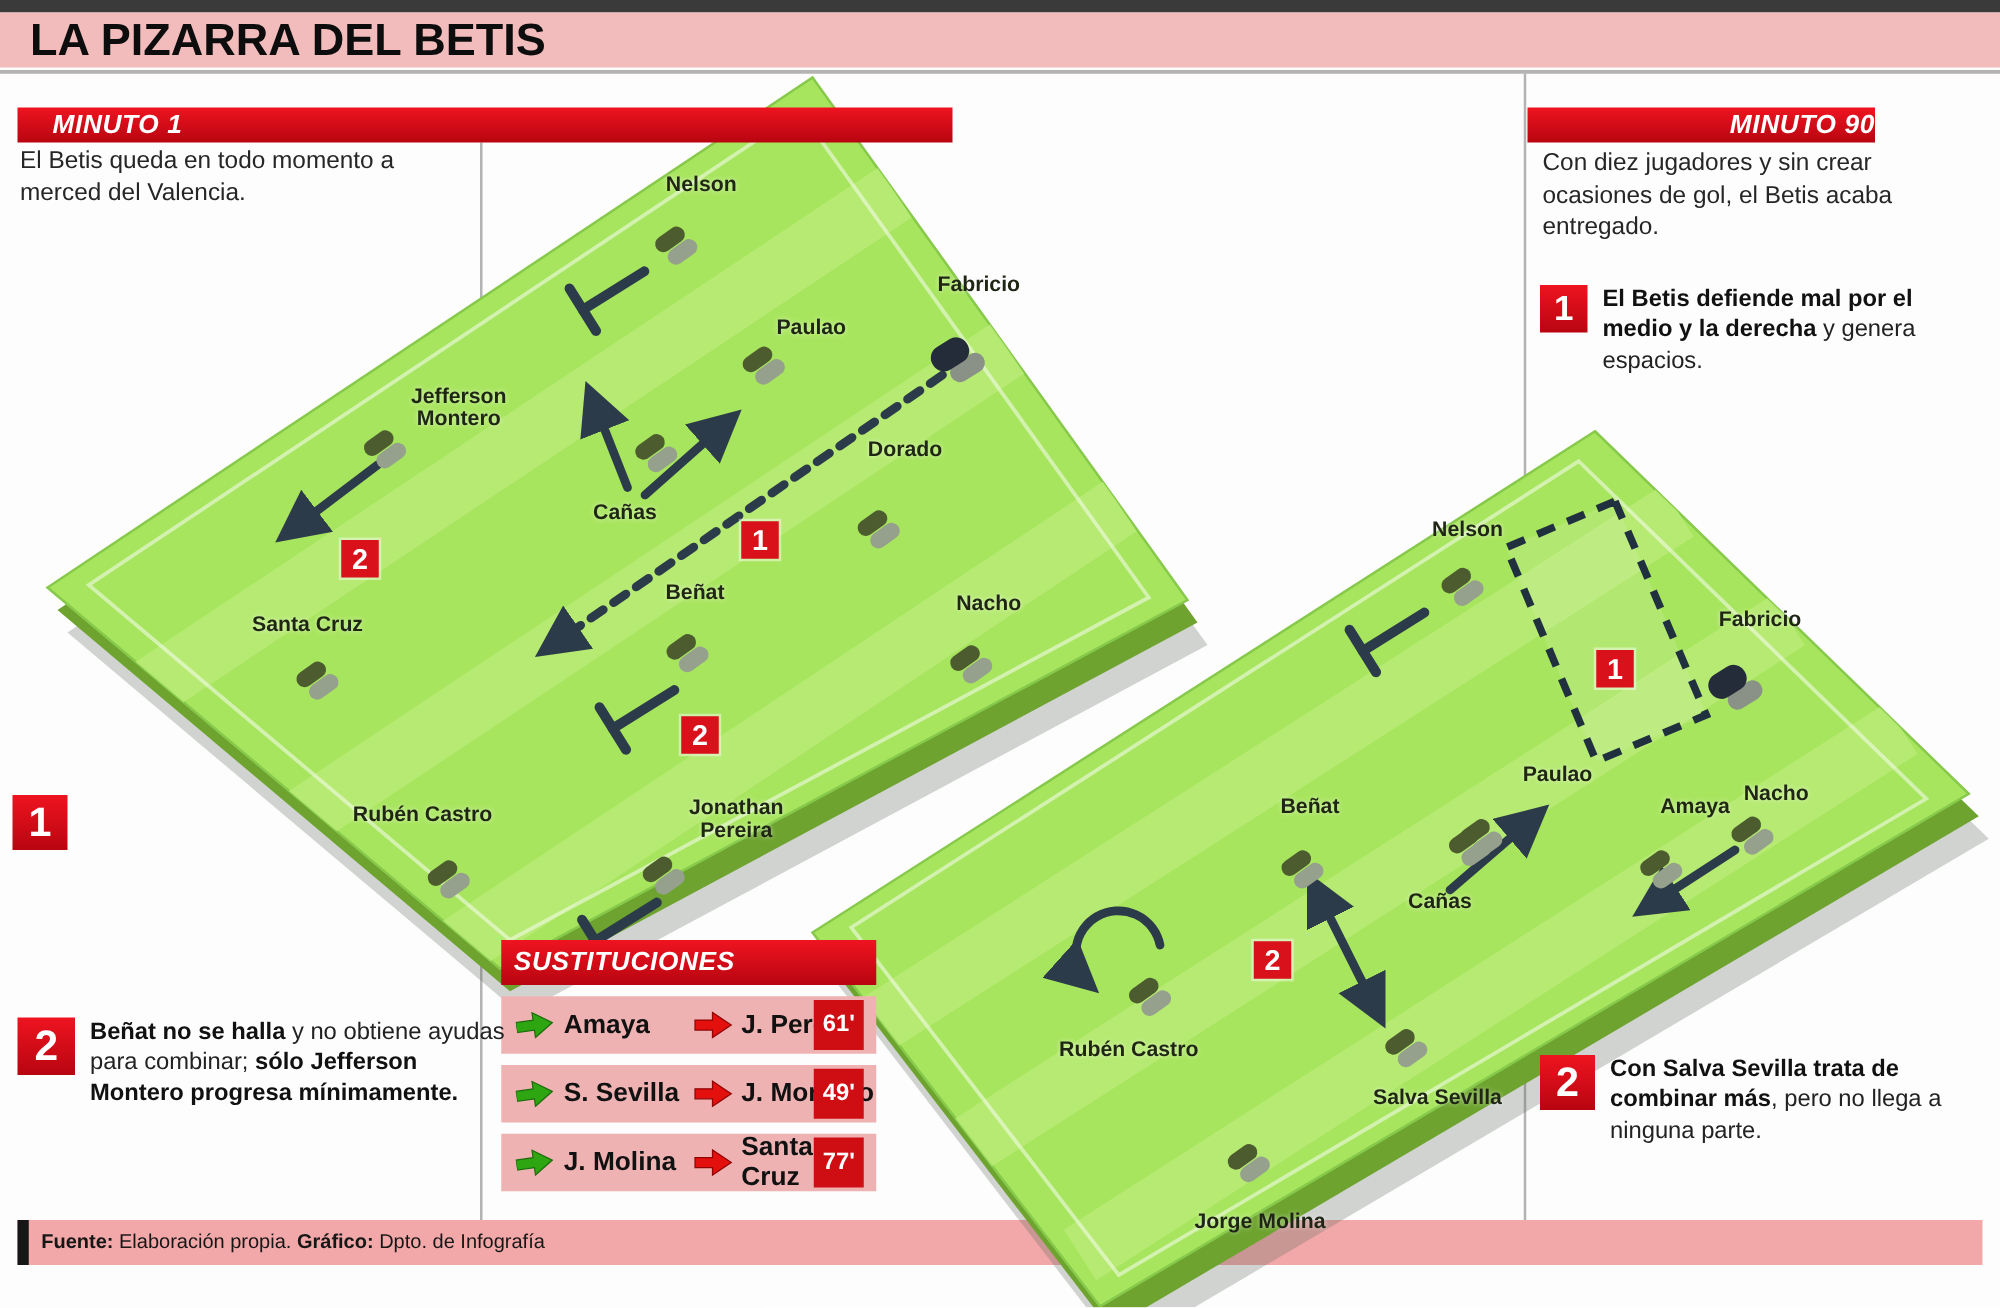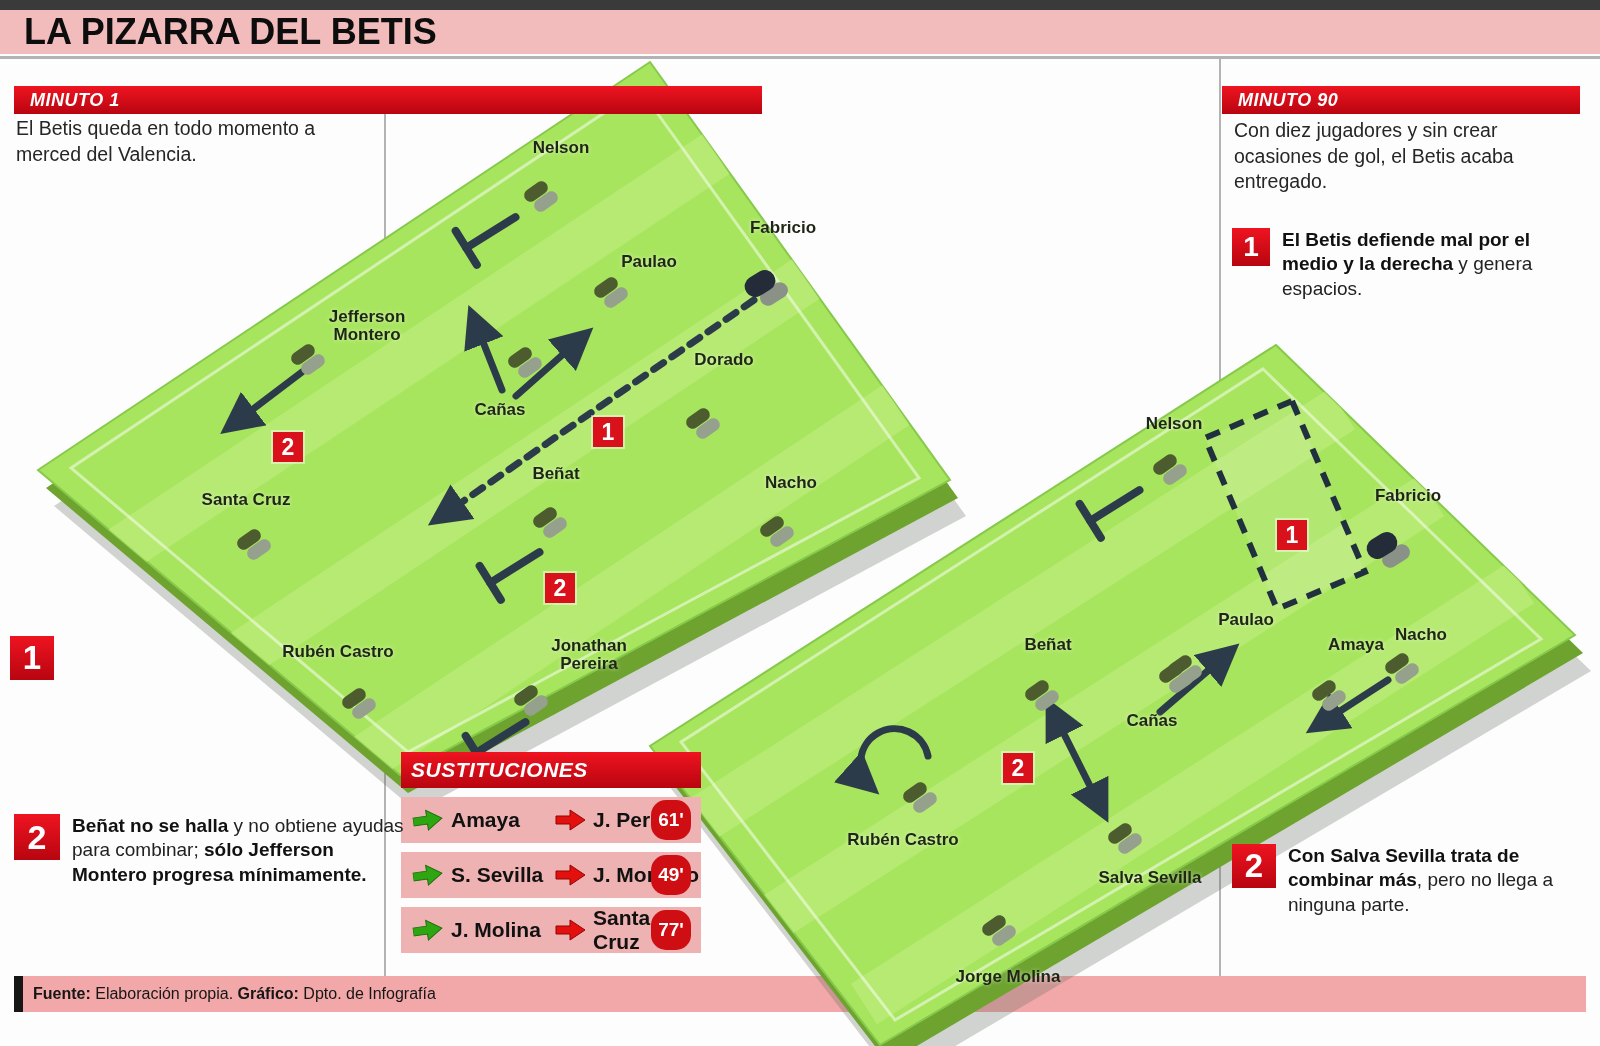--- a/index.html
+++ b/index.html
@@ -8,22 +8,22 @@
   .topbar{position:absolute;left:0;top:0;width:1600px;height:10px;background:#3a3a3a;z-index:4;}
   .titleband{position:absolute;left:0;top:10px;width:1600px;height:44px;background:#f3bcbc;z-index:4;}
   .titleband h1{margin:0;padding:0 0 0 24px;font-size:36px;line-height:44px;font-weight:800;
                 color:#0d0d0d;letter-spacing:0px;}
   .hairline{position:absolute;left:0;top:56px;width:1600px;height:3px;background:#b3b3b3;z-index:0;}
   .vline{position:absolute;width:2px;background:#b3b3b3;z-index:0;}
   .vleft{left:384px;top:114px;height:862px;}
   .vright{left:1219px;top:59px;height:917px;}
 
   .hbar{position:absolute;top:86px;height:28px;background:linear-gradient(180deg,#ee1420,#b80510);
-        color:#fff;font-weight:bold;font-style:italic;font-size:18px;line-height:28px;
-        padding-left:16px;letter-spacing:.5px;z-index:4;box-sizing:border-box;}
+        color:#fff;font-weight:bold;font-style:italic;font-size:21px;line-height:28px;
+        padding-left:28px;letter-spacing:.5px;z-index:4;box-sizing:border-box;}
   .intro{position:absolute;margin:0;font-size:19.5px;line-height:1.32;color:#262626;z-index:4;}
 
   .note{position:absolute;display:flex;align-items:flex-start;z-index:4;}
   .nbadge{flex:0 0 auto;background:linear-gradient(180deg,#ee1420,#b80510);color:#fff;font-weight:bold;
           display:flex;align-items:center;justify-content:center;margin-right:12px;}
   .ntext{font-size:19px;line-height:1.28;color:#222;}
   .ntext .b{font-weight:bold;color:#111;}
 
   svg.overlay{position:absolute;left:0;top:0;z-index:1;pointer-events:none;}
   .layer{position:absolute;left:0;top:0;width:1504px;height:1046px;z-index:2;pointer-events:none;}
@@ -49,21 +49,21 @@
   .subheader{height:36px;background:linear-gradient(180deg,#ee1420,#b80510);color:#fff;font-weight:bold;
              font-style:italic;font-size:21px;line-height:36px;padding-left:10px;letter-spacing:.5px;}
   .subrow{position:relative;height:46px;margin-top:9px;background:#efb2b2;display:flex;align-items:center;
           padding-left:12px;box-sizing:border-box;}
   .subrow .inname{font-weight:bold;font-size:21px;color:#111;width:104px;}
   .subrow .outname{font-weight:bold;font-size:21px;color:#111;flex:1;}
   .garrow{width:30px;height:22px;margin-right:8px;transform:rotate(-8deg);}
   .rarrow{width:32px;height:22px;margin-right:6px;}
   .time{position:absolute;right:10px;top:50%;transform:translateY(-50%);width:40px;height:40px;
         background:#cf0e14;color:#fff;font-weight:bold;font-size:19px;display:flex;align-items:center;
-        justify-content:center;border-radius:15px;}
+        justify-content:center;}
 
   .footer{position:absolute;left:14px;top:976px;width:1572px;height:36px;background:#f2a8a8;
           border-left:9px solid #161616;box-sizing:border-box;z-index:0;font-size:16px;color:#161616;
           line-height:36px;padding-left:10px;}
   .footer .b{font-weight:bold;}
 </style>
 </head>
 <body>
 
 <div class="canvas">
@@ -199,21 +199,21 @@
     </div>
 
   <div class="topbar"></div>
   <div class="titleband">
     <h1>LA PIZARRA DEL BETIS</h1>
   </div>
 
   <div class="hbar" style="left:14px;width:748px;">
     <span>MINUTO 1</span>
   </div>
-  <div class="hbar" style="left:1222px;width:358px;">
+  <div class="hbar" style="left:1222px;width:278px;text-align:right;">
     <span>MINUTO 90</span>
   </div>
 
   <p class="intro" style="left:1234px;top:118px;width:332px;">Con diez jugadores y sin crear ocasiones de gol, el Betis acaba entregado.</p>
   <p class="intro" style="left:16px;top:116px;width:356px;">El Betis queda en todo momento a merced del Valencia.</p>
 
   <div class="note" style="left:10px;top:636px;width:250px;">
     <div class="nbadge" style="width:44px;height:44px;font-size:33px;">1</div>
   </div>
   <div class="note" style="left:14px;top:814px;width:400px;">

